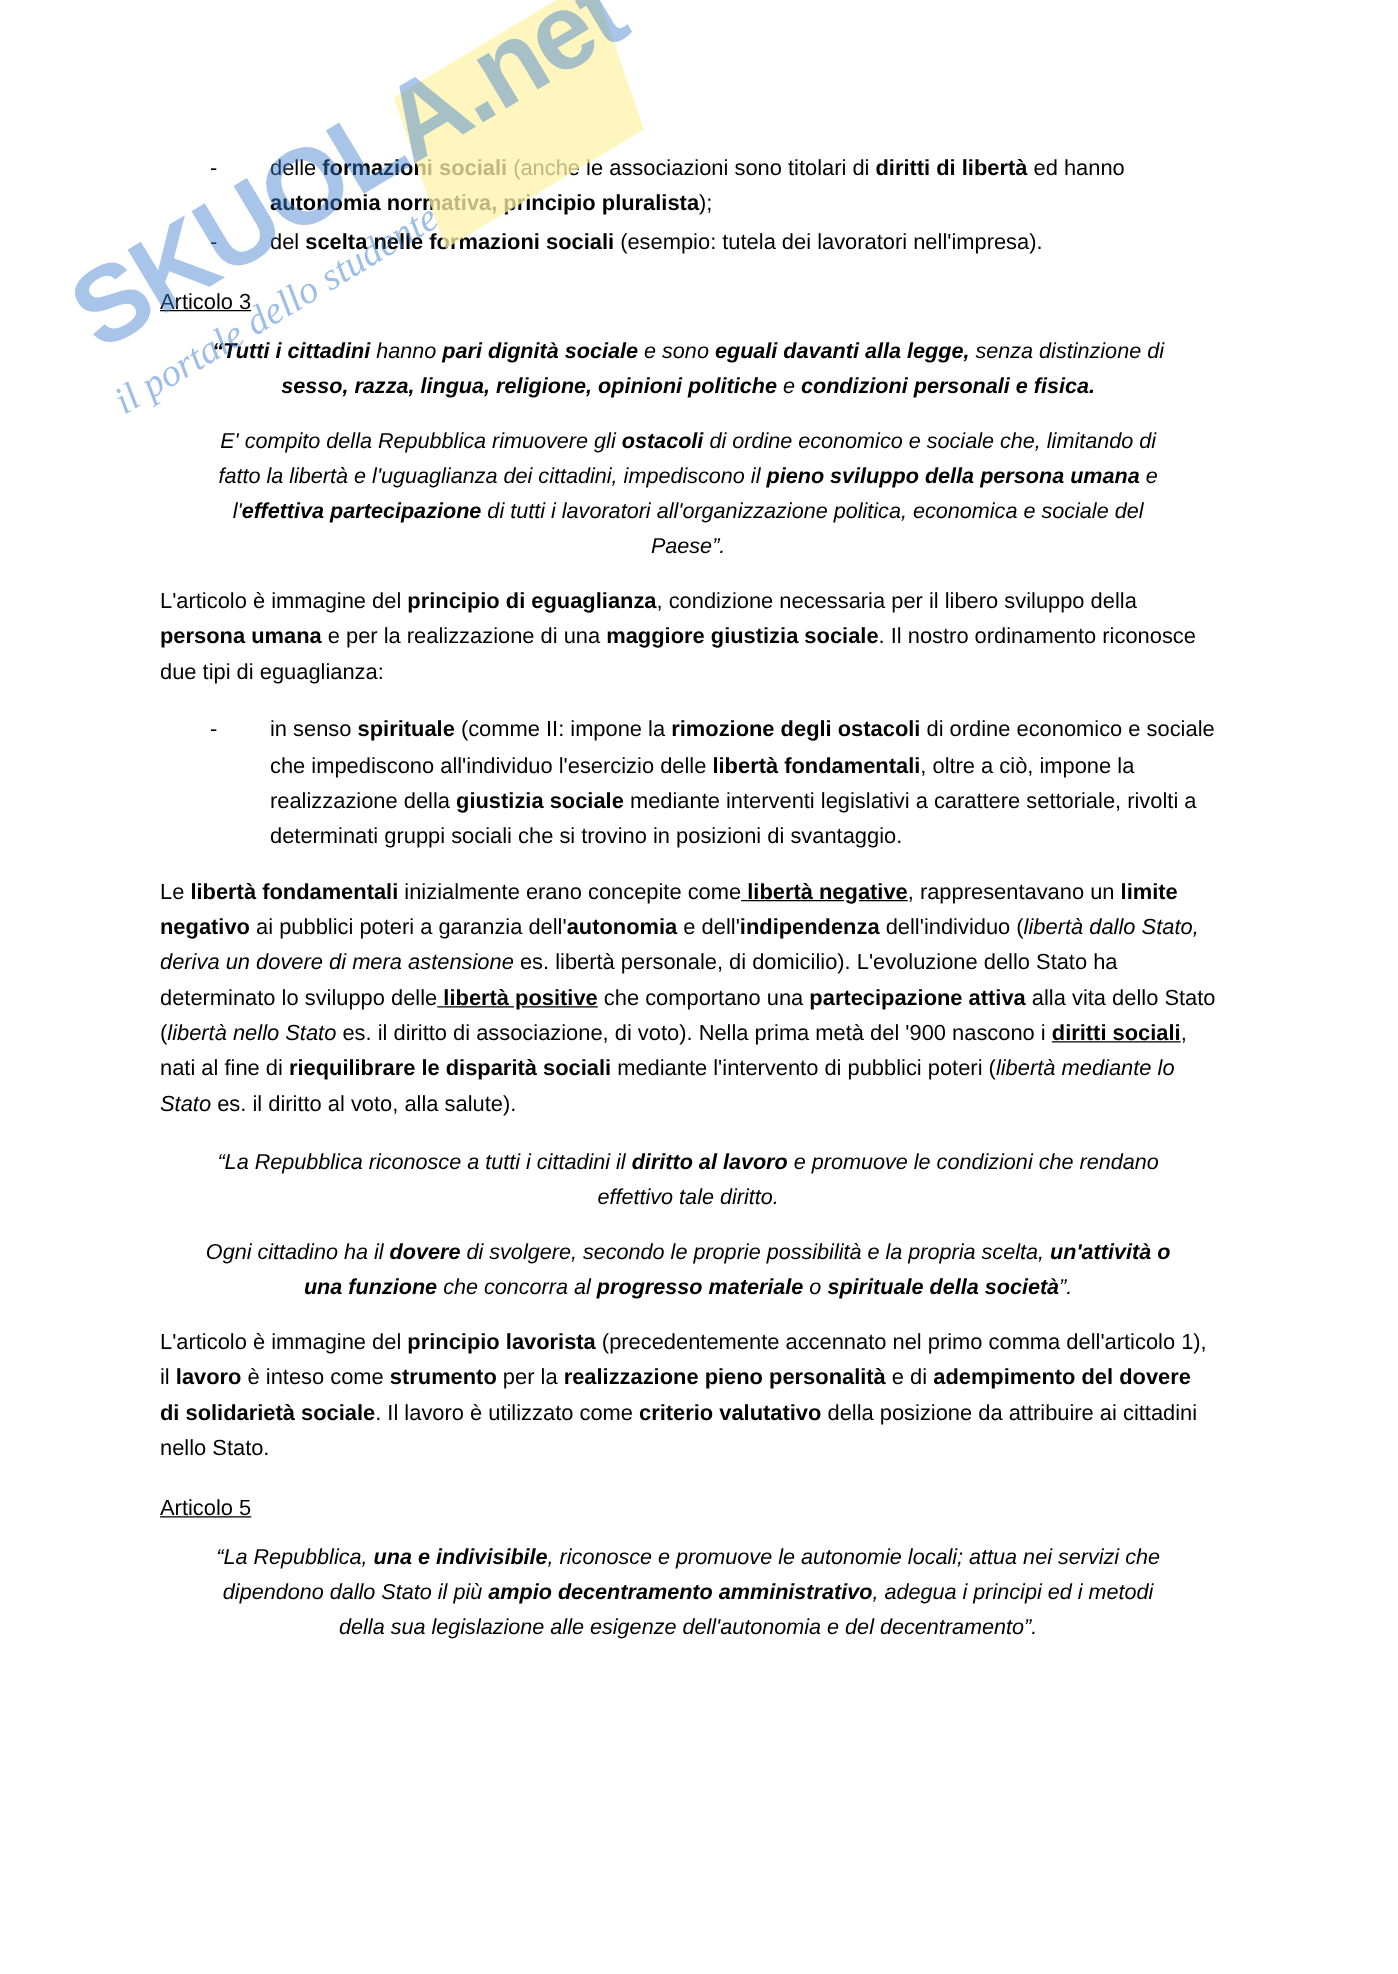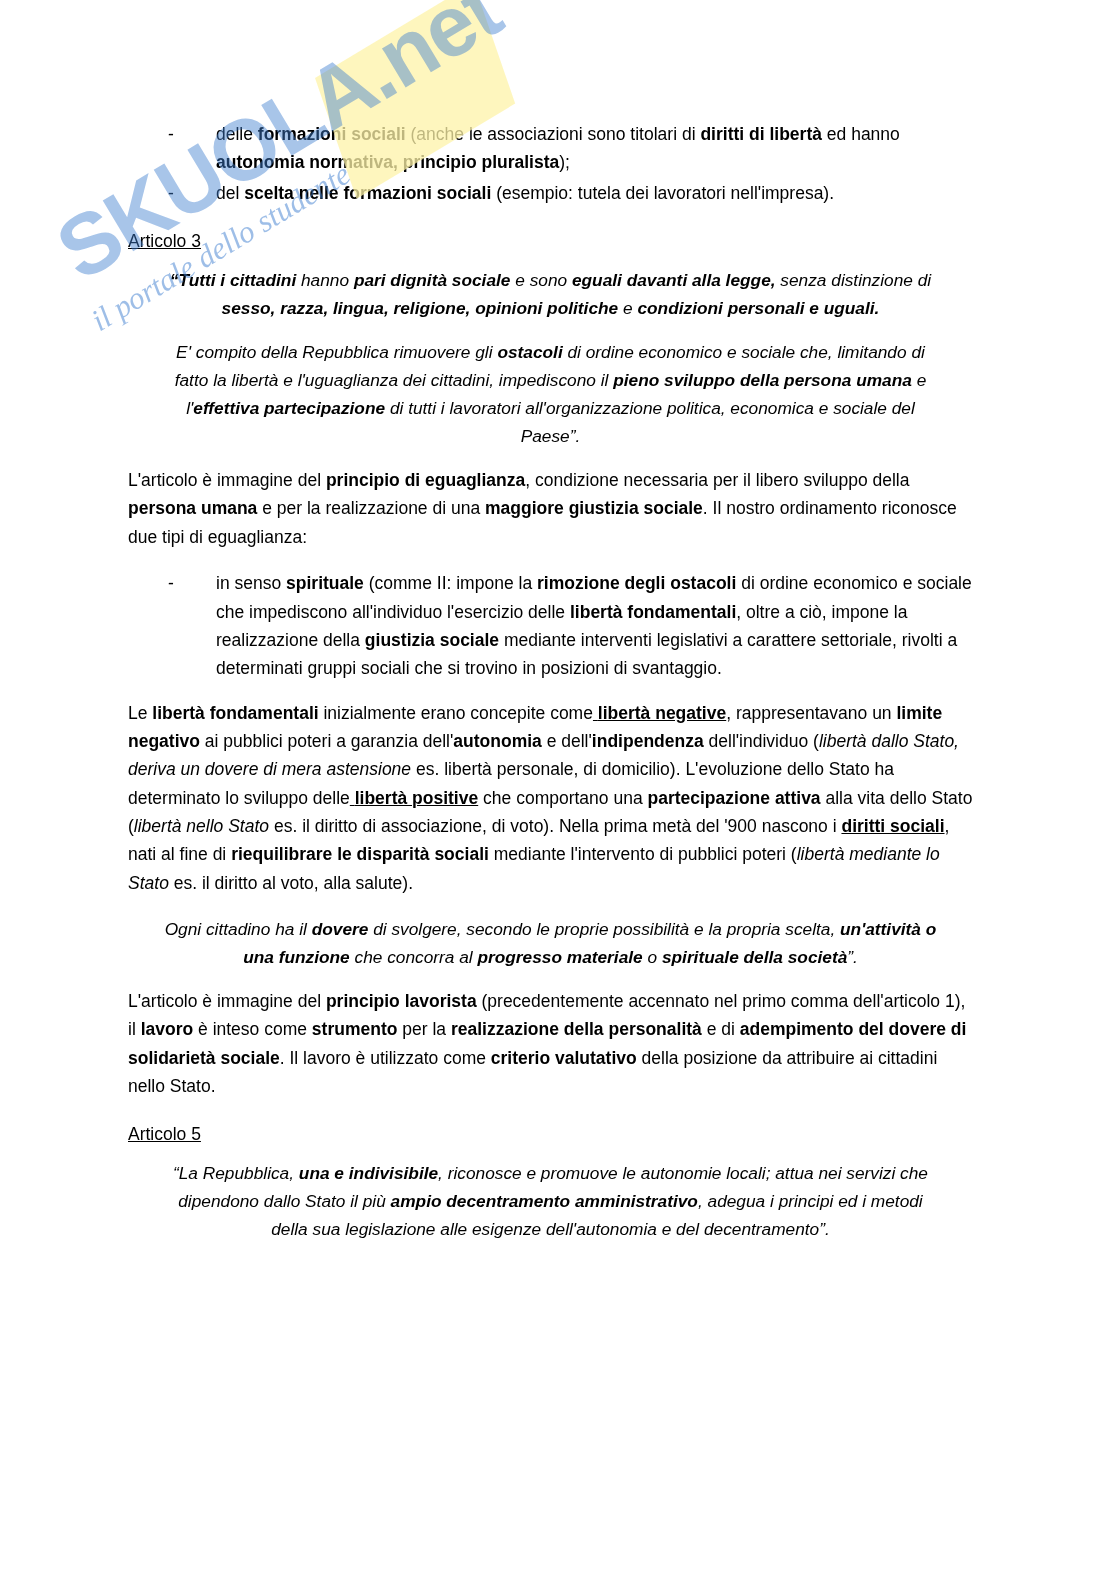--- a/index.html
+++ b/index.html
@@ -134,21 +134,21 @@
       </li>
       <li>
         del <b>scelta nelle formazioni sociali</b> (esempio: tutela dei lavoratori nell'impresa).
       </li>
     </ul>
 
 
     <h2 class="heading">Articolo 3</h2>
 
     <p class="quote">
-      <span class="bi">“Tutti i cittadini</span> <i>hanno</i> <span class="bi">pari dignità sociale</span> <i>e sono</i> <span class="bi">eguali davanti alla legge,</span> <i>senza distinzione di</i> <span class="bi">sesso, razza, lingua, religione, opinioni politiche</span> <i>e</i> <span class="bi">condizioni personali e uguali.</span>
+      <span class="bi">“Tutti i cittadini</span> <i>hanno</i> <span class="bi">pari dignità sociale</span> <i>e sono</i> <span class="bi">eguali davanti alla legge,</span> <i>senza distinzione di</i> <span class="bi">sesso, razza, lingua, religione, opinioni politiche</span> <i>e</i> <span class="bi">condizioni personali e fisica.</span>
     </p>
 
     <p class="quote">
       <i>E' compito della Repubblica rimuovere gli</i> <span class="bi">ostacoli</span> <i>di ordine economico e sociale che, limitando di fatto la libertà e l'uguaglianza dei cittadini, impediscono il</i> <span class="bi">pieno sviluppo della persona umana</span> <i>e l'</i><span class="bi">effettiva partecipazione</span> <i>di tutti i lavoratori all'organizzazione politica, economica e sociale del Paese”.</i>
     </p>
 
     <p class="para">
       L'articolo è immagine del <b>principio di eguaglianza</b>, condizione necessaria per il libero sviluppo della <b>persona umana</b> e per la realizzazione di una <b>maggiore giustizia sociale</b>. Il nostro ordinamento riconosce due tipi di eguaglianza:
     </p>
 
@@ -156,27 +156,30 @@
       <li>
         in senso <b>spirituale</b> (comme II: impone la <b>rimozione degli ostacoli</b> di ordine economico e sociale che impediscono all'individuo l'esercizio delle <b>libertà fondamentali</b>, oltre a ciò, impone la realizzazione della <b>giustizia sociale</b> mediante interventi legislativi a carattere settoriale, rivolti a determinati gruppi sociali che si trovino in posizioni di svantaggio.
       </li>
     </ul>
 
     <p class="para">
       Le <b>libertà fondamentali</b> inizialmente erano concepite come<u> <b>libertà negative</b></u>, rappresentavano un <b>limite negativo</b> ai pubblici poteri a garanzia dell'<b>autonomia</b> e dell'<b>indipendenza</b> dell'individuo (<i>libertà dallo Stato, deriva un dovere di mera astensione</i> es. libertà personale, di domicilio). L'evoluzione dello Stato ha determinato lo sviluppo delle<u> <b>libertà positive</b></u> che comportano una <b>partecipazione attiva</b> alla vita dello Stato (<i>libertà nello Stato</i> es. il diritto di associazione, di voto). Nella prima metà del '900 nascono i <u><b>diritti sociali</b></u>, nati al fine di <b>riequilibrare le disparità sociali</b> mediante l'intervento di pubblici poteri (<i>libertà mediante lo Stato</i> es. il diritto al voto, alla salute).
     </p>
 
 
+    <p class="quote">
+      <i>“La Repubblica riconosce a tutti i cittadini il</i> <span class="bi">diritto al lavoro</span> <i>e promuove le condizioni che rendano effettivo tale diritto.</i>
+    </p>
 
     <p class="quote">
       <i>Ogni cittadino ha il</i> <span class="bi">dovere</span> <i>di svolgere, secondo le proprie possibilità e la propria scelta,</i> <span class="bi">un'attività o una funzione</span> <i>che concorra al</i> <span class="bi">progresso materiale</span> <i>o</i> <span class="bi">spirituale della società</span><i>”.</i>
     </p>
 
     <p class="para">
-      L'articolo è immagine del <b>principio lavorista</b> (precedentemente accennato nel primo comma dell'articolo 1), il <b>lavoro</b> è inteso come <b>strumento</b> per la <b>realizzazione della personalità</b> e di <b>adempimento del dovere di solidarietà sociale</b>. Il lavoro è utilizzato come <b>criterio valutativo</b> della posizione da attribuire ai cittadini nello Stato.
+      L'articolo è immagine del <b>principio lavorista</b> (precedentemente accennato nel primo comma dell'articolo 1), il <b>lavoro</b> è inteso come <b>strumento</b> per la <b>realizzazione pieno personalità</b> e di <b>adempimento del dovere di solidarietà sociale</b>. Il lavoro è utilizzato come <b>criterio valutativo</b> della posizione da attribuire ai cittadini nello Stato.
     </p>
 
     <h2 class="heading">Articolo 5</h2>
 
     <p class="quote">
       <i>“La Repubblica,</i> <span class="bi">una e indivisibile</span><i>, riconosce e promuove le autonomie locali; attua nei servizi che dipendono dallo Stato il più</i> <span class="bi">ampio decentramento amministrativo</span><i>, adegua i principi ed i metodi della sua legislazione alle esigenze dell'autonomia e del decentramento”.</i>
     </p>
 
   </div>
 </div>

